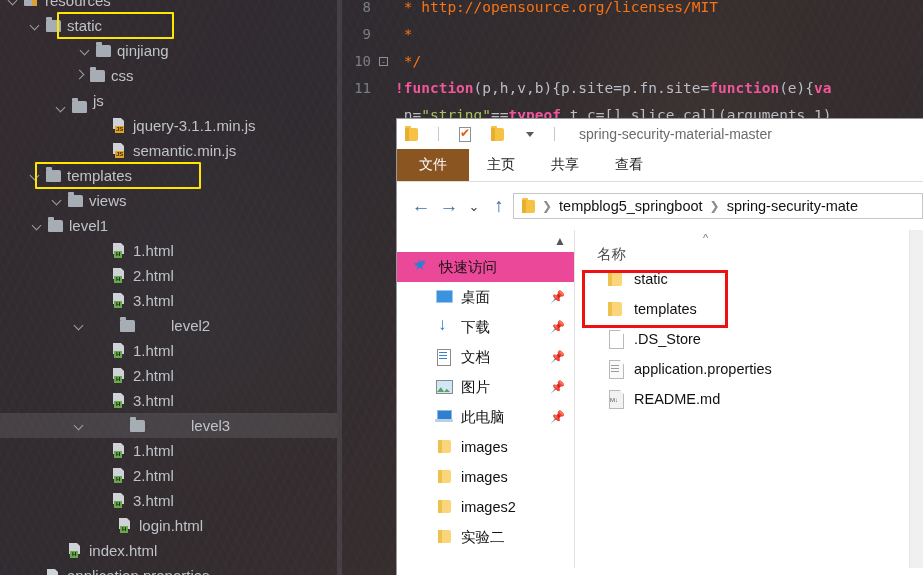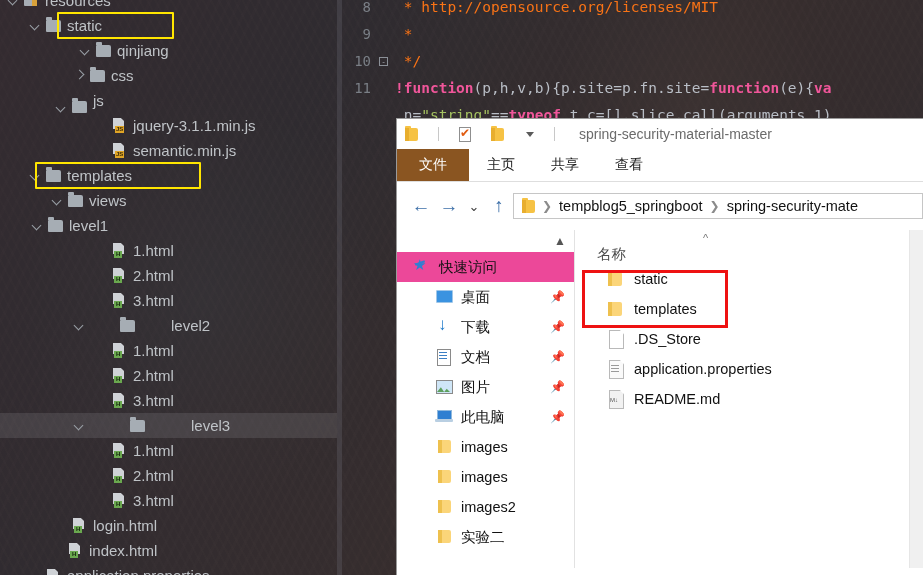--- a/index.html
+++ b/index.html
@@ -354,21 +354,21 @@
       <div class="trow" style="padding-left: 96px;">
         <span class="arrow none"></span>
         <span class="htmlicon"></span>
         <span class="tlabel">2.html</span>
       </div>
       <div class="trow" style="padding-left: 96px;">
         <span class="arrow none"></span>
         <span class="htmlicon"></span>
         <span class="tlabel">3.html</span>
       </div>
-      <div class="trow" style="padding-left: 56px;">
+      <div class="trow" style="padding-left: 102px;">
         <span class="arrow none"></span>
         <span class="htmlicon"></span>
         <span class="tlabel">login.html</span>
       </div>
       <div class="trow" style="padding-left: 52px;">
         <span class="arrow none"></span>
         <span class="htmlicon"></span>
         <span class="tlabel">index.html</span>
       </div>
       <div class="trow" style="padding-left: 30px;">

